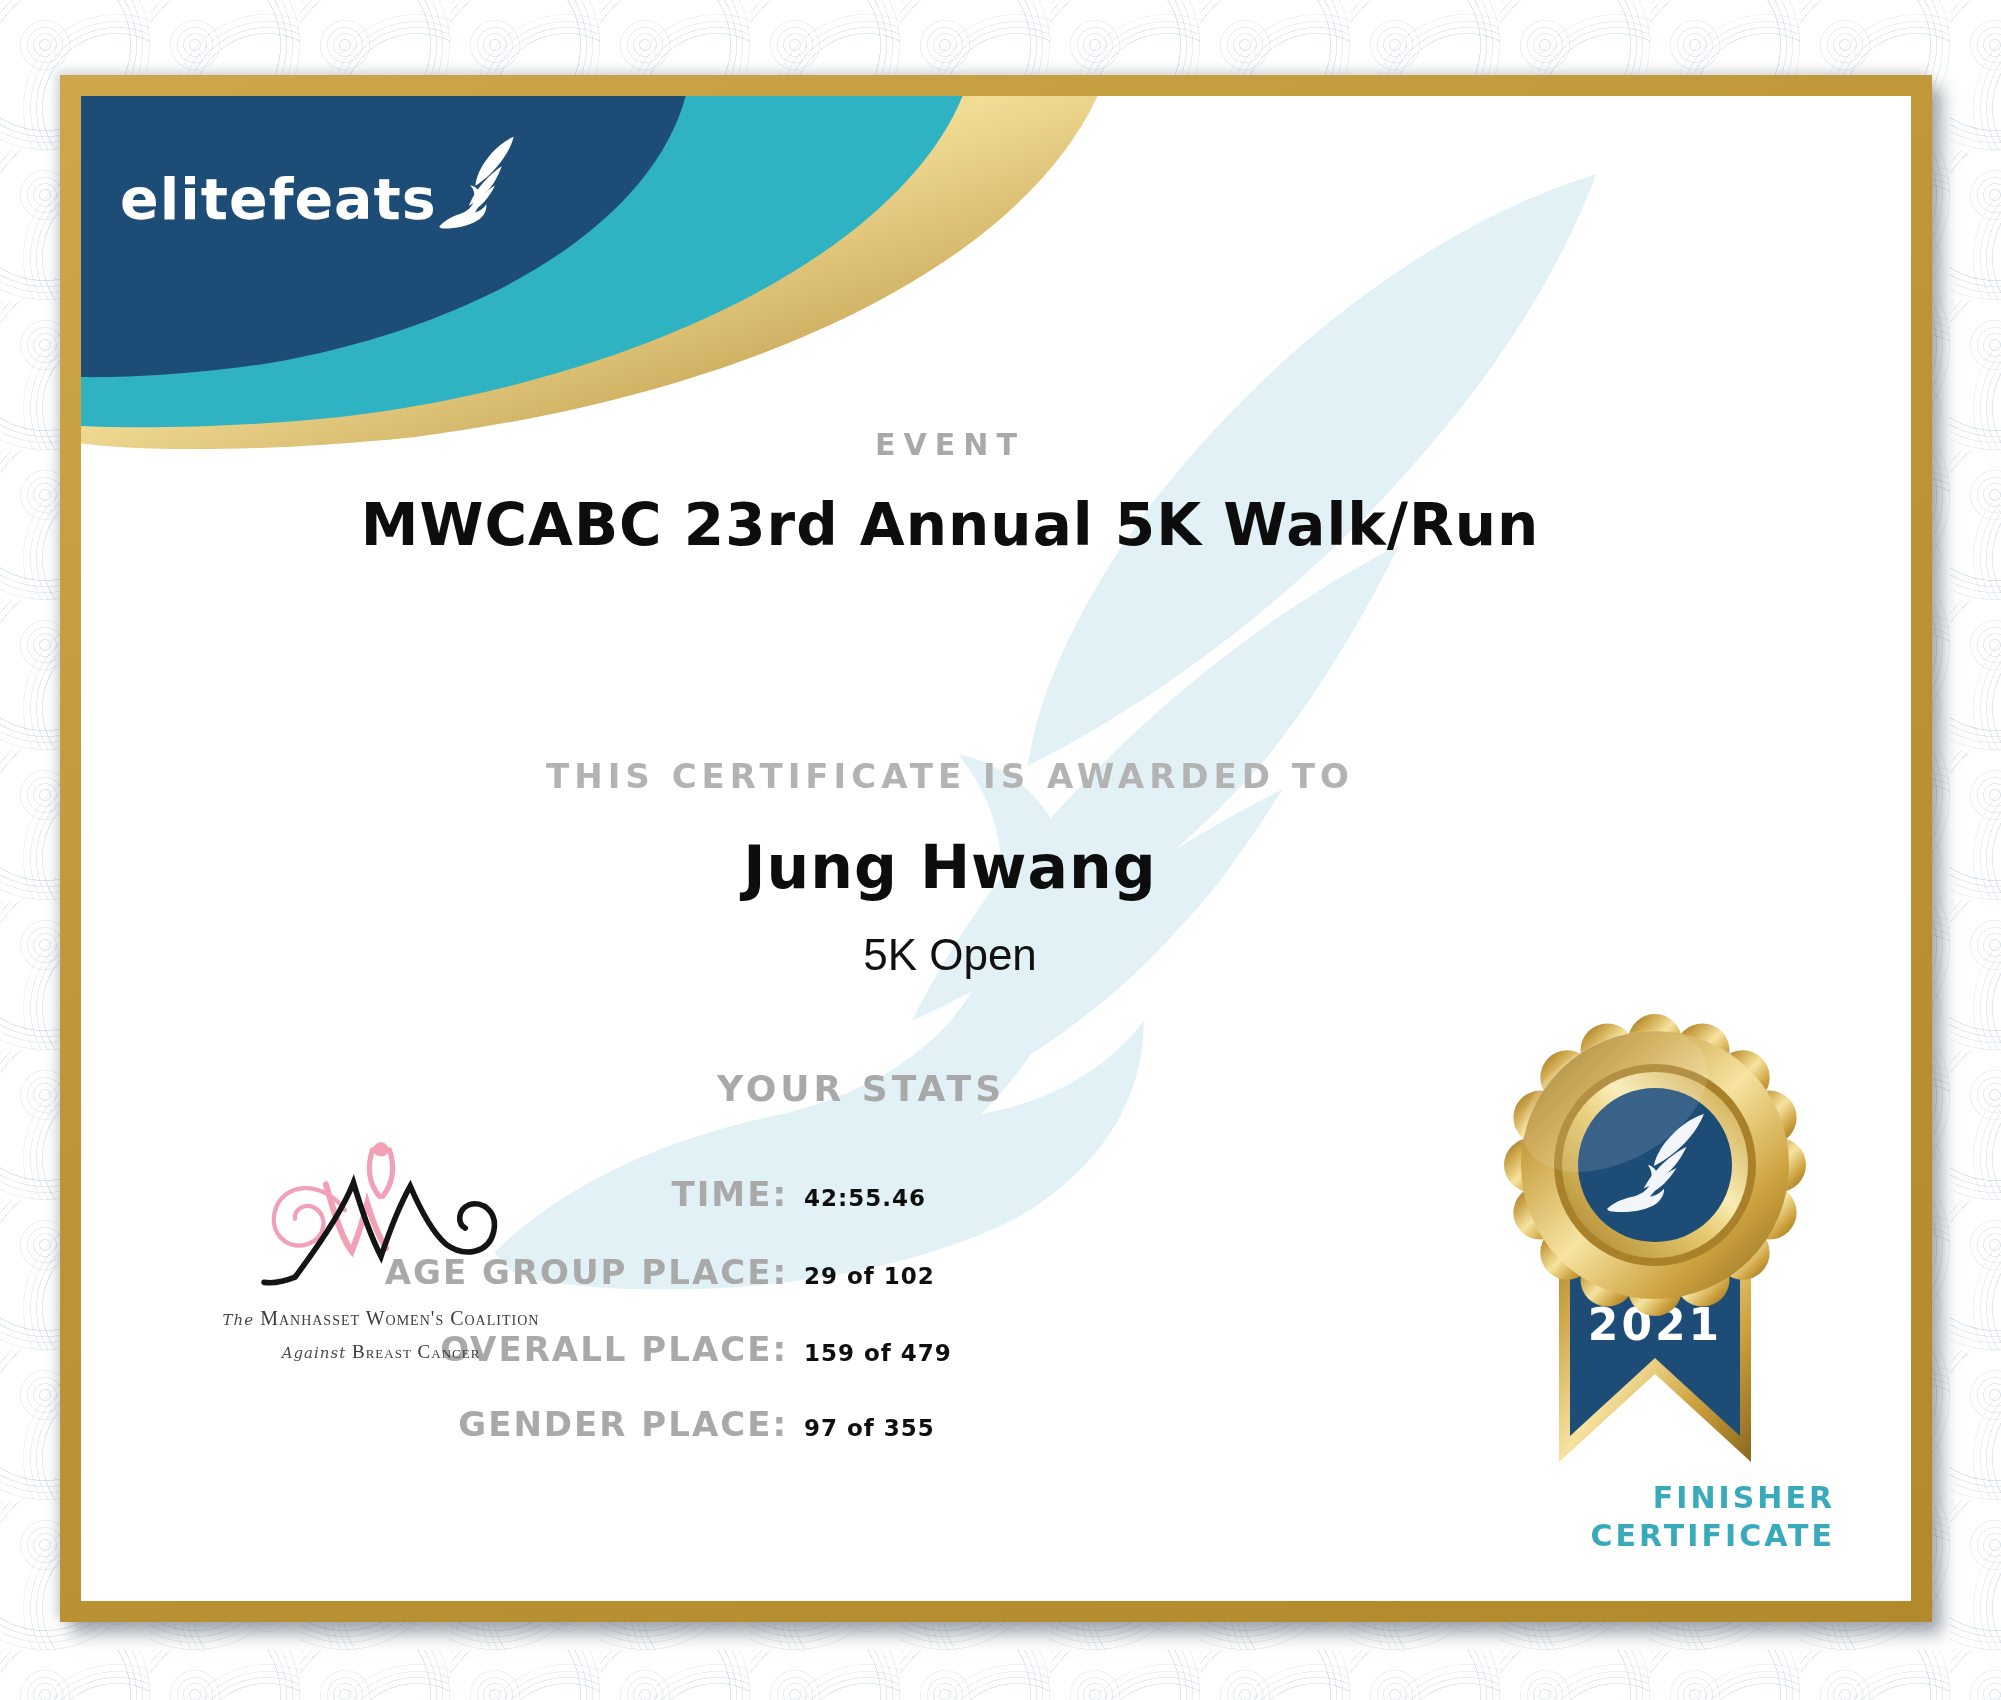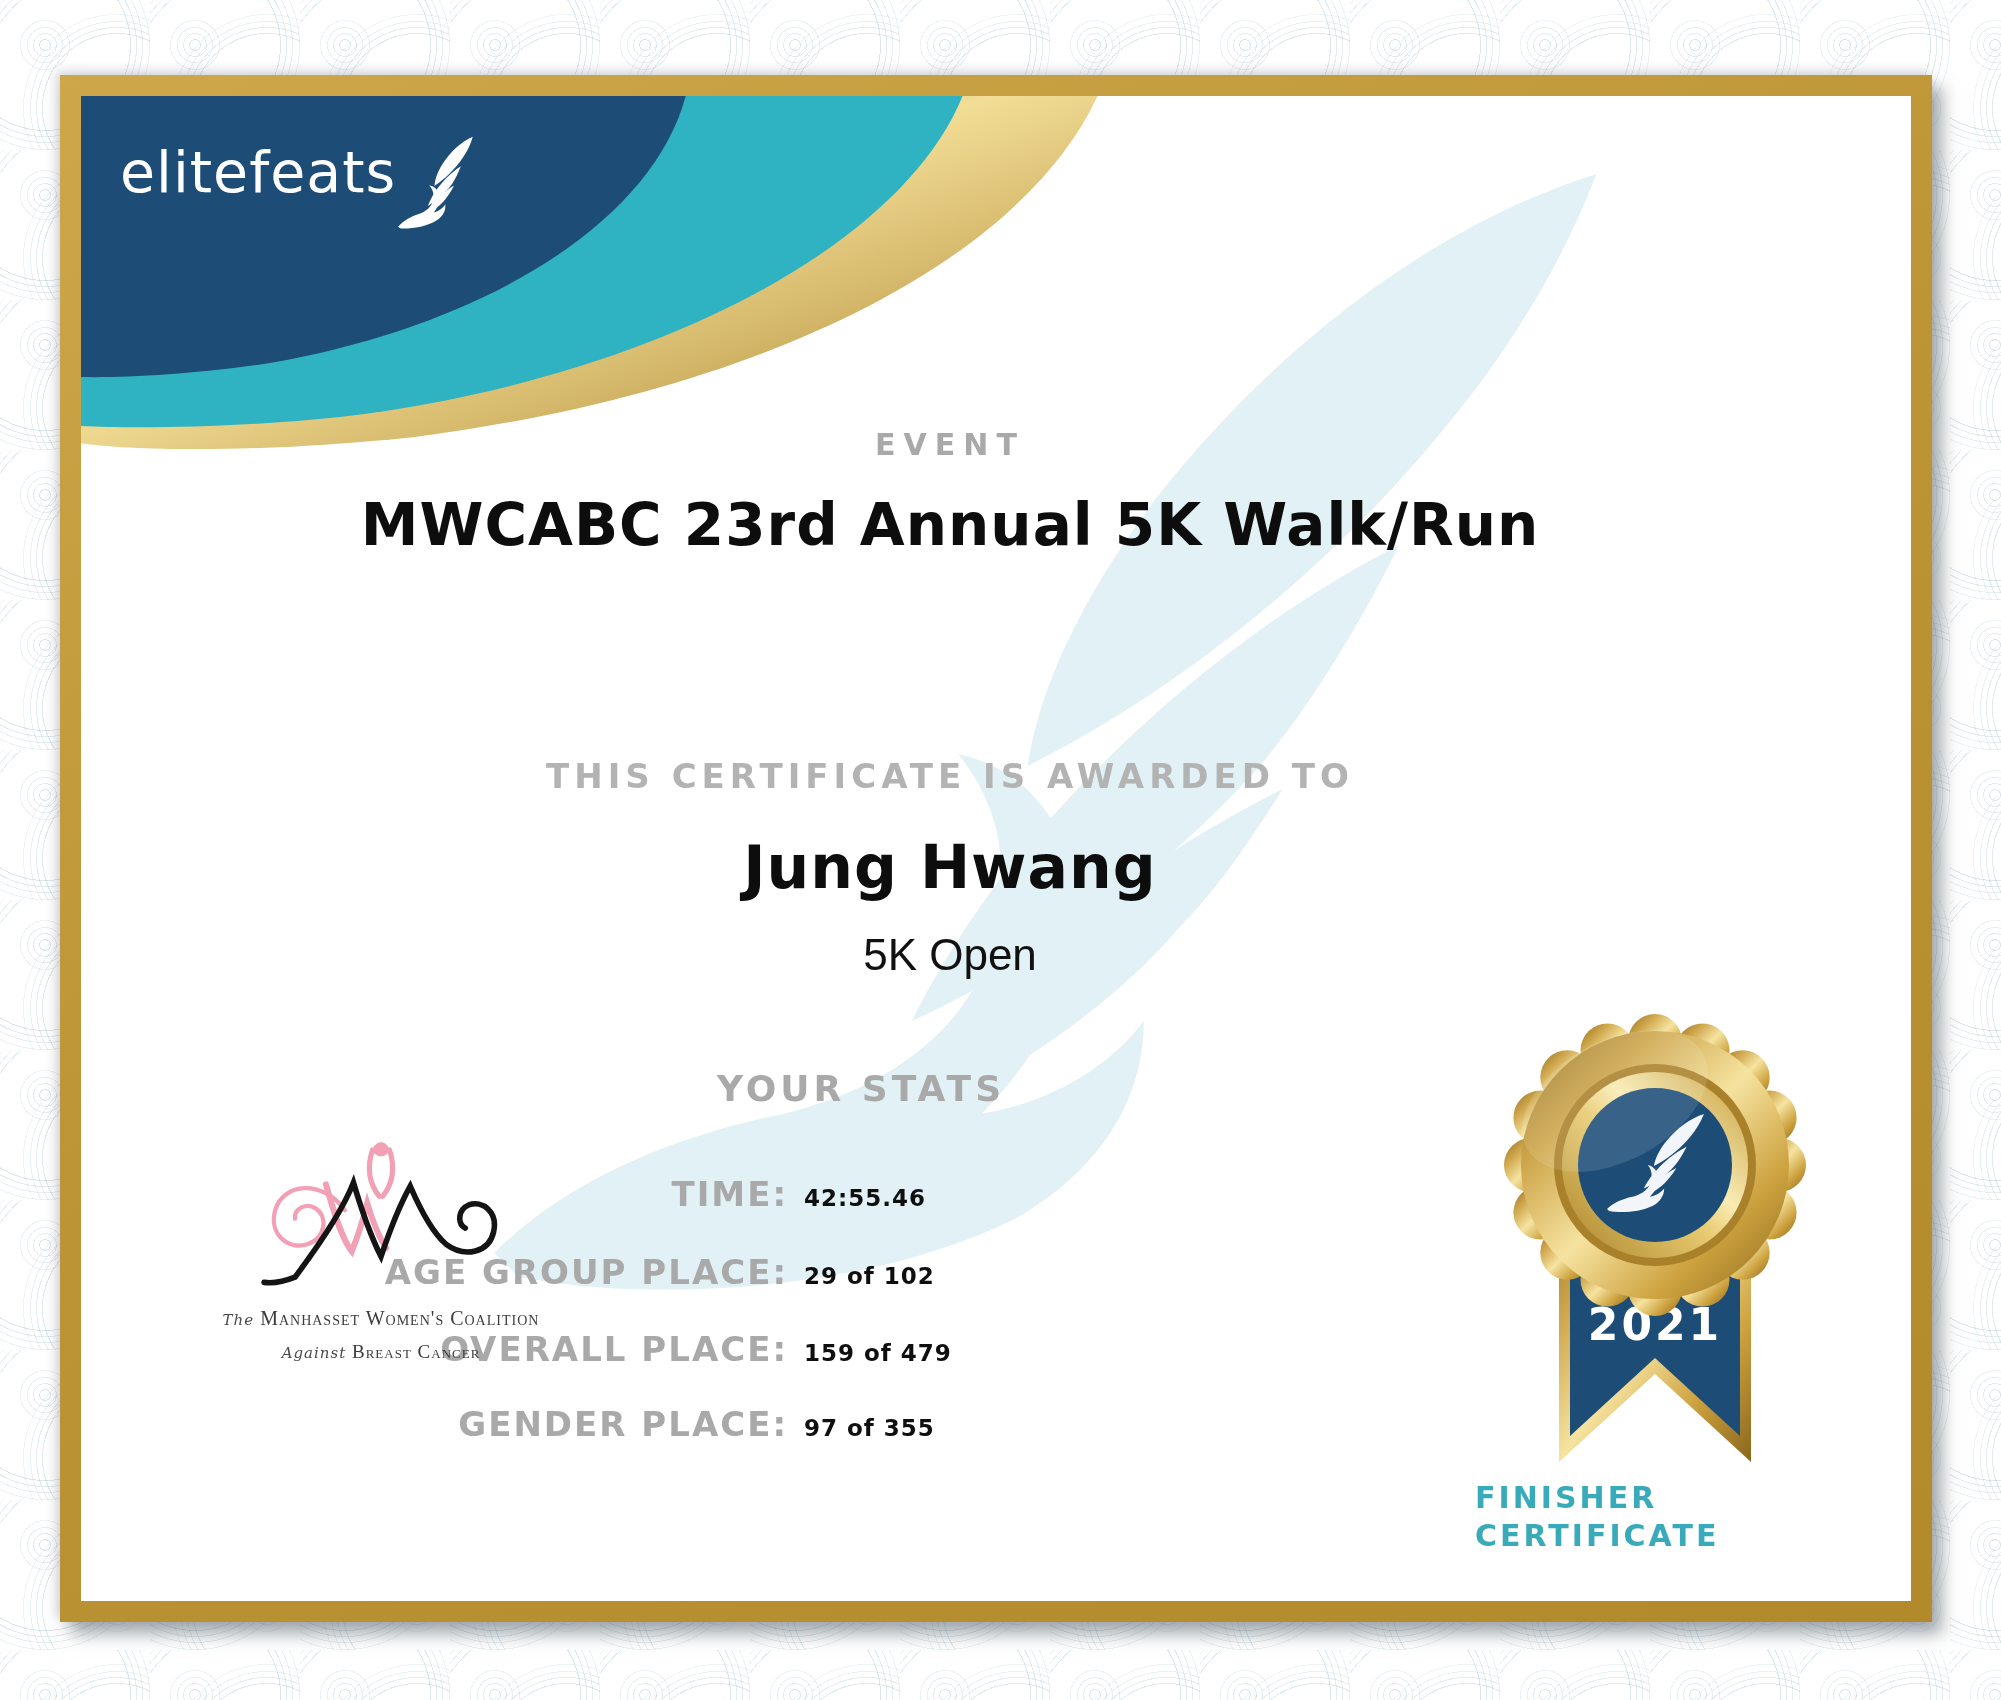--- a/index.html
+++ b/index.html
@@ -26,21 +26,21 @@
     position:absolute;left:60px;top:75px;width:1872px;height:1547px;
     background:linear-gradient(155deg,#cda74a 0%,#bd9536 45%,#b28a2c 100%);
     box-shadow:10px 12px 16px rgba(90,100,110,.55), -4px -4px 10px rgba(120,130,140,.30);
   }
   .inner{position:absolute;left:21px;top:21px;right:21px;bottom:21px;background:#ffffff;overflow:hidden;}
 
   .watermark{position:absolute;left:390px;top:55px;width:1160px;height:1160px;color:#e2f1f5;}
   .header-svg{position:absolute;left:-1px;top:-1px;width:1100px;height:400px;}
 
   .brand{position:absolute;left:39px;top:48px;display:flex;align-items:flex-start;color:#ffffff;}
-  .brand-text{font-size:57px;font-weight:400;letter-spacing:1px;line-height:1;}
+  .brand-text{font-size:57px;font-weight:700;letter-spacing:1px;line-height:1;margin-top:27px;}
   .brand-icon{width:88px;height:106px;margin-left:-4px;margin-top:-14px;transform:rotate(-6deg);color:#ffffff;}
 
   .center-line{position:absolute;left:0;width:1738px;text-align:center;}
   .event-label{top:331px;font-size:30px;font-weight:700;letter-spacing:8px;color:#a9a9a9;}
   .event-name{top:395px;font-size:58px;font-weight:700;letter-spacing:1px;color:#0d0d0d;}
   .awarded-label{top:660px;font-size:34px;font-weight:700;letter-spacing:5px;color:#b3b3b3;}
   .recipient{top:736px;font-size:60px;font-weight:700;letter-spacing:1px;color:#0d0d0d;}
   .division{top:834px;font-size:44px;font-weight:400;font-family:"Liberation Sans",sans-serif;color:#111111;}
   .stats-title{top:972px;width:1560px;font-size:36px;font-weight:700;letter-spacing:4px;color:#a9a9a9;}
 
@@ -49,21 +49,21 @@
   .stat-value{margin-left:16px;font-size:23px;font-weight:700;letter-spacing:1px;color:#0f0f0f;}
 
   .sponsor{position:absolute;left:95px;top:1035px;width:410px;text-align:center;color:#3b3b3b;}
   .sponsor svg{display:block;margin:0 auto;}
   .sponsor-line{font-family:"Liberation Serif",serif;font-variant:small-caps;line-height:31px;}
   .sponsor-line1{font-size:20px;letter-spacing:1px;}
   .sponsor-line2{font-size:19px;letter-spacing:1px;}
   .script{font-family:"DejaVu Serif",serif;font-style:italic;font-variant:normal;font-size:15px;color:#4a4a4a;}
 
   .medal{position:absolute;left:1404px;top:830px;width:340px;height:560px;}
-  .finisher{position:absolute;left:1394px;top:1383px;width:360px;text-align:left;
+  .finisher{position:absolute;left:1394px;top:1383px;width:360px;text-align:right;
             font-size:30px;font-weight:700;letter-spacing:3px;line-height:38px;color:#38aab9;}
 </style>
 </head>
 <body>
 
 <svg width="0" height="0" style="position:absolute">
   <defs>
     <g id="wingfoot">
       <path d="M97,2 C84,6 70,16 59,30 C53,38 49,46 48,53 C60,47 73,37 83,25 C89,18 94,10 97,2 Z"></path>
       <path d="M80,34 C68,40 56,50 47,61 C43,66 40,71 38,75 C49,70 60,62 68,53 C73,47 77,40 80,34 Z"></path>

